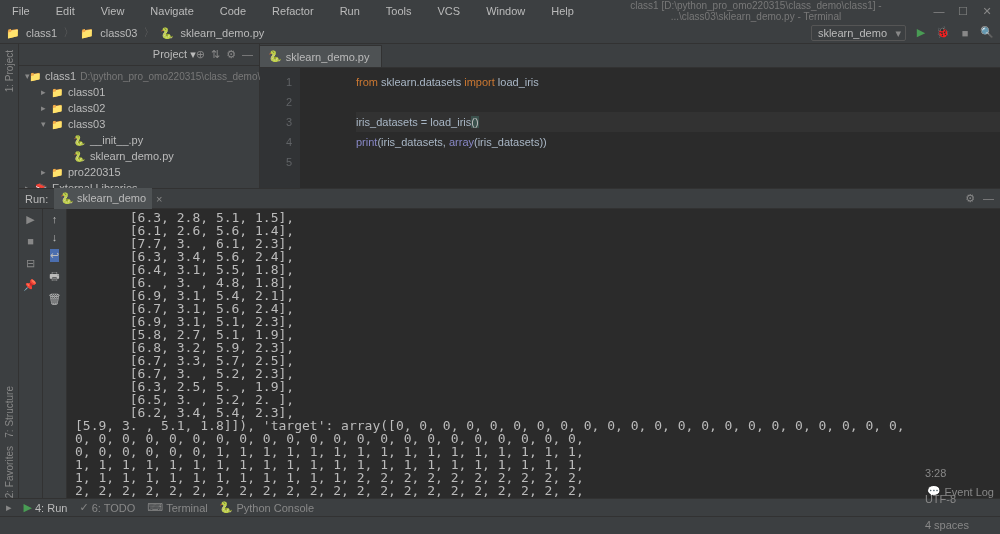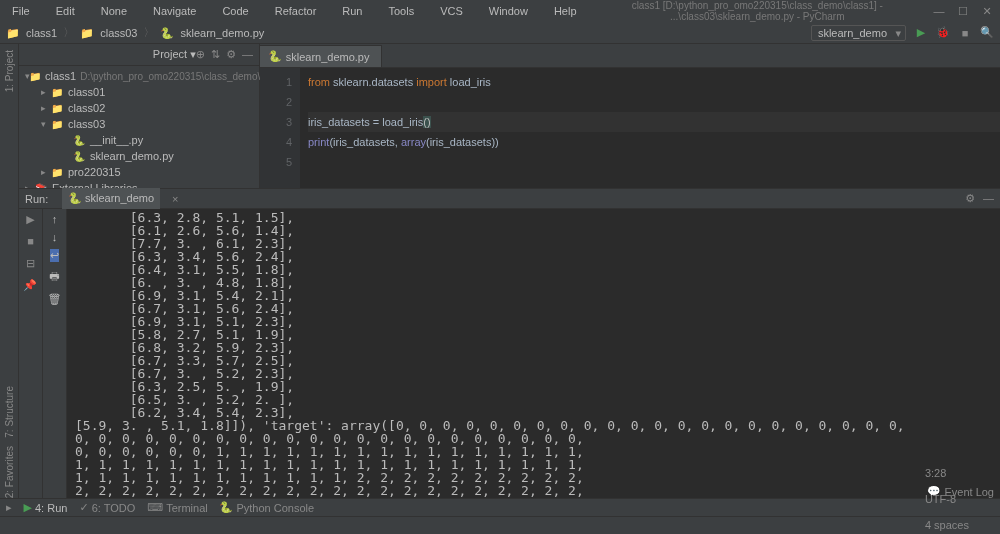--- a/index.html
+++ b/index.html
@@ -37,28 +37,28 @@
 .folder-icon { color:#8a9ba8; }
 .py-icon { color:#3c7fbf; }
 .editor-area { flex:1; display:flex; flex-direction:column; background:#2b2b2b; min-width:0; }
 .tabs { height:24px; display:flex; align-items:end; background:#3c3f41; border-bottom:1px solid #323232; }
 .tab { height:22px; display:flex; align-items:center; padding:0 8px; background:#4e5254; border-top:1px solid #323232; border-right:1px solid #323232; gap:4px; font-size:11px; }
 .tab .close { color:#888; cursor:pointer; }
 .editor { flex:1; display:flex; font-family:"JetBrains Mono",Consolas,monospace; font-size:12px; overflow:hidden; position:relative; }
 .gutter { width:40px; background:#313335; color:#606366; text-align:right; padding:4px 8px 0 0; }
 .gutter div { height:20px; line-height:20px; }
 .code { flex:1; padding:4px 0 0 8px; line-height:20px; }
-.code pre { font-family:inherit; font-size:12px; white-space:pre; }
+.code pre { font-family:inherit; font-size:12px; white-space:pre;margin-left:48px; }
 .kw { color:#cc7832; }
 .plain { color:#a9b7c6; }
 .builtin { color:#8888c6; }
 .paren-hl { background:#3b514d; }
 .current-line { background:#323232; display:block; width:100%; }
 .run-pane { height:310px; border-top:1px solid #323232; display:flex; flex-direction:column; background:#2b2b2b; position:absolute; bottom:36px; left:19px; right:0; }
-.run-header { height:20px; display:flex; align-items:center; padding:0 6px; background:#3c3f41; font-size:11px; border-bottom:1px solid #323232;gap:8px; }
+.run-header { height:20px; display:flex; align-items:center; padding:0 6px; background:#3c3f41; font-size:11px; border-bottom:1px solid #323232; }
 .run-header .tabname { background:#4e5254; padding:4px 6px; margin-left:6px; }
 .run-header .close { margin-left:4px; color:#888; }
 .run-body { flex:1; display:flex; }
 .run-rail { width:24px; background:#3c3f41; display:flex; flex-direction:column; align-items:center; padding-top:4px; gap:6px; border-right:1px solid #323232; }
 .run-rail div { width:16px; height:16px; color:#888; font-size:11px; cursor:pointer; text-align:center; }
 .run-rail2 { width:24px; background:#3c3f41; display:flex; flex-direction:column; align-items:center; padding-top:4px; gap:6px; border-right:1px solid #323232; }
 .console { flex:1; font-family:Consolas,monospace; font-size:13px; color:#bbb; padding:2px 8px; overflow:hidden; white-space:pre; line-height:13px; }
 .bottom-tabs { position:absolute; bottom:18px; left:0; right:0; height:18px; background:#3c3f41; border-top:1px solid #323232; display:flex; align-items:center; padding:0 6px; gap:12px; font-size:10px; }
 .bottom-tabs .btab { cursor:pointer; color:#888; display:flex; align-items:center; gap:3px; }
 .bottom-tabs .btab.active { color:#bbb; }
@@ -67,31 +67,31 @@
 .event-log { position:absolute; bottom:18px; right:6px; display:flex; align-items:center; gap:3px; color:#888; font-size:10px; }
 .run-settings { margin-left:auto; display:flex; gap:8px; color:#888; }
 </style>
 </head>
 <body>
 
 <div class="titlebar">
   <div class="menu">
     <span>File</span>
     <span>Edit</span>
-    <span>None</span>
+    <span>View</span>
     <span>Navigate</span>
     <span>Code</span>
     <span>Refactor</span>
     <span>Run</span>
     <span>Tools</span>
     <span>VCS</span>
     <span>Window</span>
     <span>Help</span>
   </div>
-  <div class="titlepath">class1 [D:\python_pro_omo220315\class_demo\class1] - ...\class03\sklearn_demo.py - PyCharm</div>
+  <div class="titlepath">class1 [D:\python_pro_omo220315\class_demo\class1] - ...\class03\sklearn_demo.py - Terminal</div>
   <div class="winbtns">
     <span class="winbtn">—</span>
     <span class="winbtn">☐</span>
     <span class="winbtn">✕</span>
   </div>
 </div>
 
 <div class="navbar">
   <div class="crumbs">
     <span class="crumb-icon folder-icon">📁</span>

